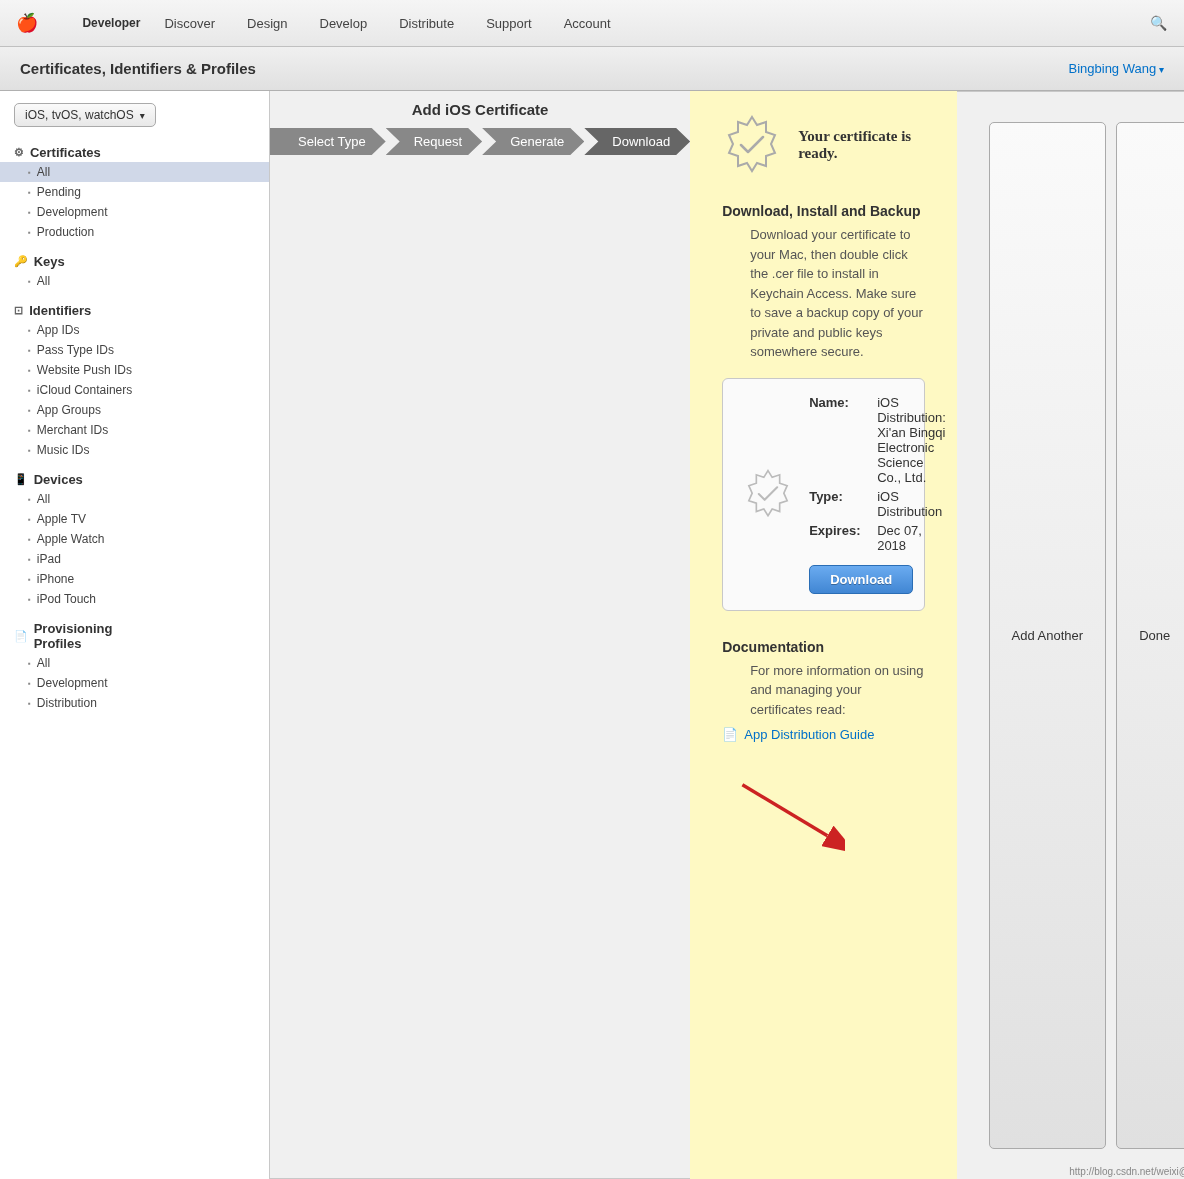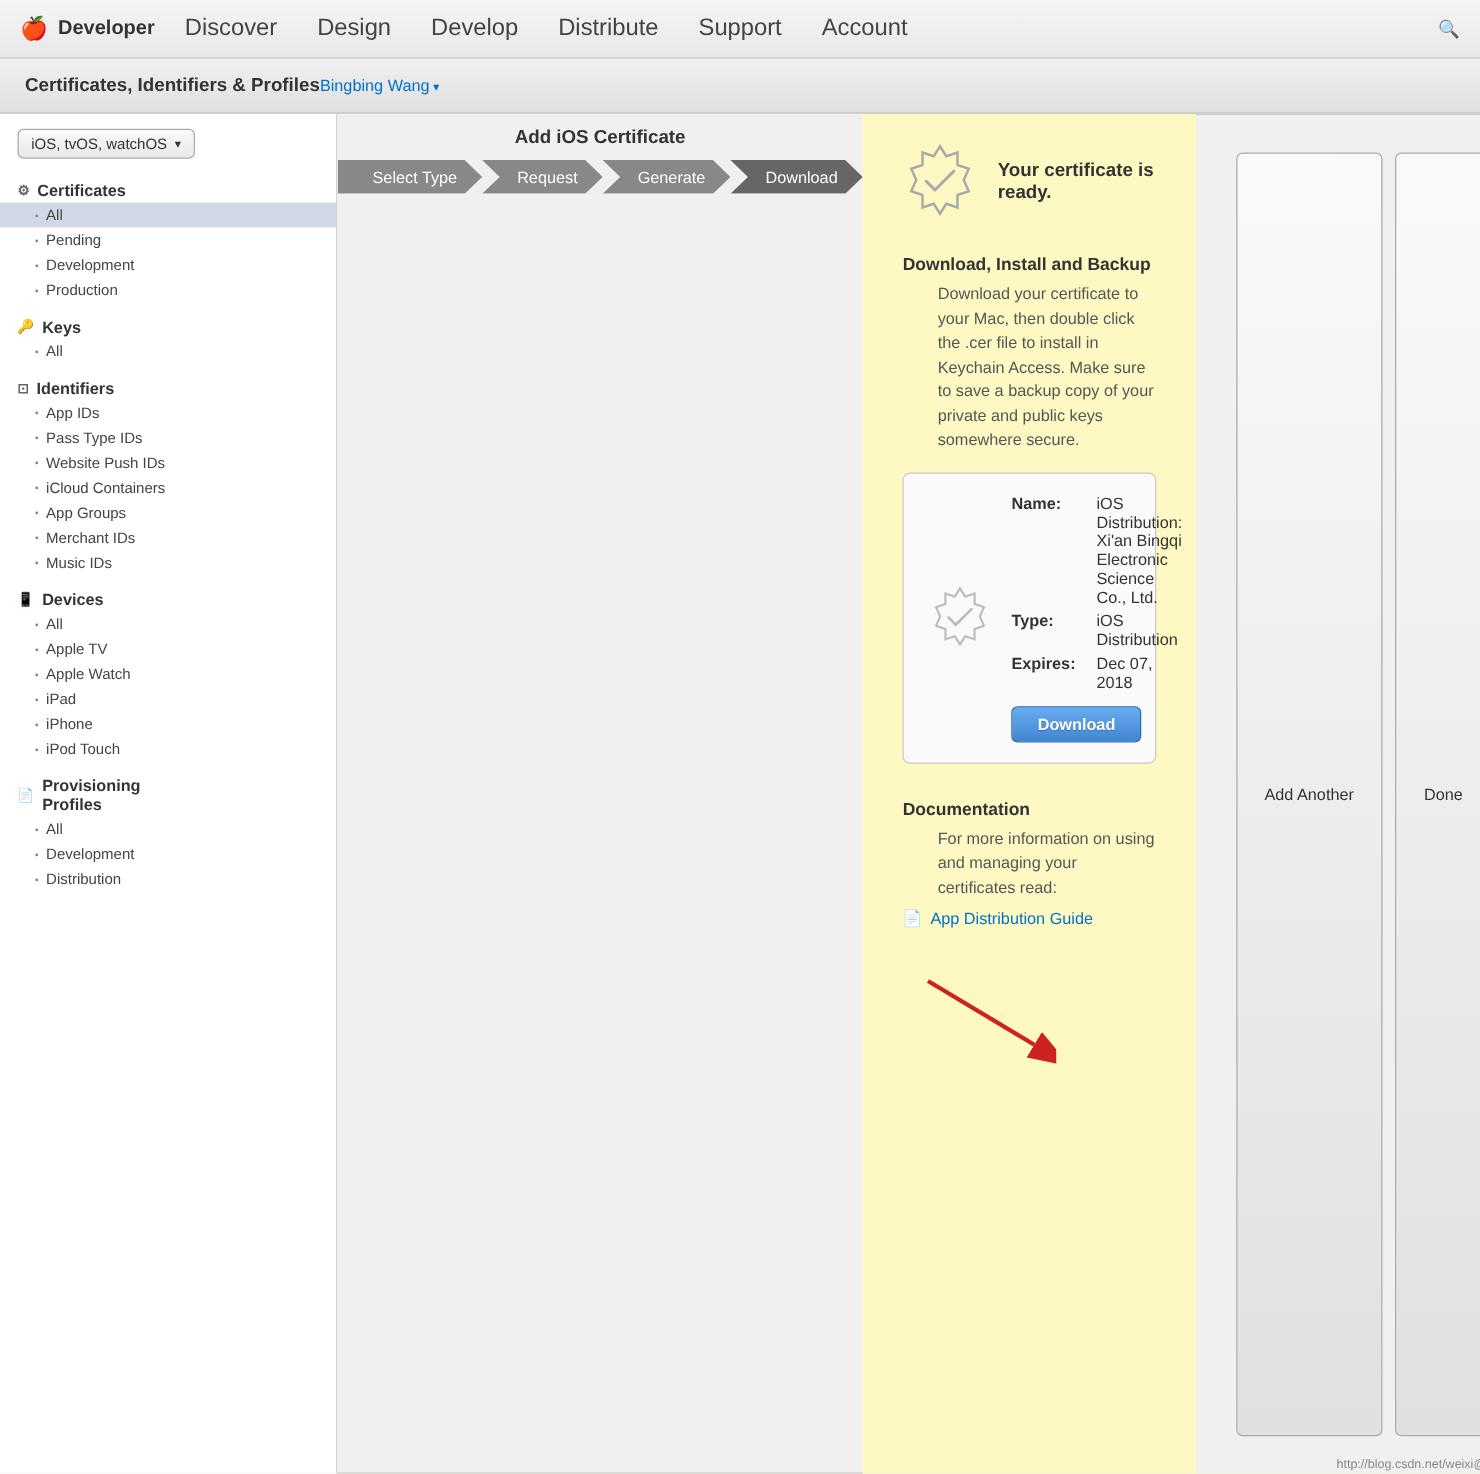--- a/index.html
+++ b/index.html
@@ -14,49 +14,51 @@
       height: 47px;
       padding: 0 16px;
       gap: 0;
     }
     .top-nav .apple-logo {
       font-size: 18px;
       margin-right: 8px;
       color: #555;
     }
     .top-nav .brand {
-      font-size: 16px;
+      font-size: 12px;
       font-weight: 600;
       color: #333;
       margin-right: 24px;
+      margin-left: 36px;
     }
     .top-nav .nav-items {
       display: flex;
       flex: 1;
       gap: 32px;
       align-items: center;
     }
     .top-nav .nav-item {
-      font-size: 19px;
+      font-size: 13px;
       color: #444;
       cursor: pointer;
       padding: 4px 0;
     }
     .top-nav .search-icon {
       font-size: 14px;
       color: #555;
       cursor: pointer;
     }
 
     
     .sub-header {
       background: linear-gradient(to bottom, #f0f0f0, #e0e0e0);
       border-bottom: 1px solid #b0b0b0;
       display: flex;
       align-items: center;
+      justify-content: space-between;
       height: 44px;
       padding: 0 20px;
     }
     .sub-header .page-title {
       font-size: 15px;
       font-weight: 600;
       color: #333;
     }
     .sub-header .user-name {
       font-size: 13px;
@@ -196,20 +198,21 @@
     }
     .cert-icon {
       width: 60px;
       height: 60px;
       flex-shrink: 0;
     }
     .cert-ready-text {
       font-size: 15px;
       font-weight: 700;
       color: #333;
+      font-family: Liberation Serif, serif;
     }
 
     
     .section-heading {
       font-size: 14px;
       font-weight: 700;
       color: #333;
       margin-bottom: 6px;
     }
     .section-desc {

